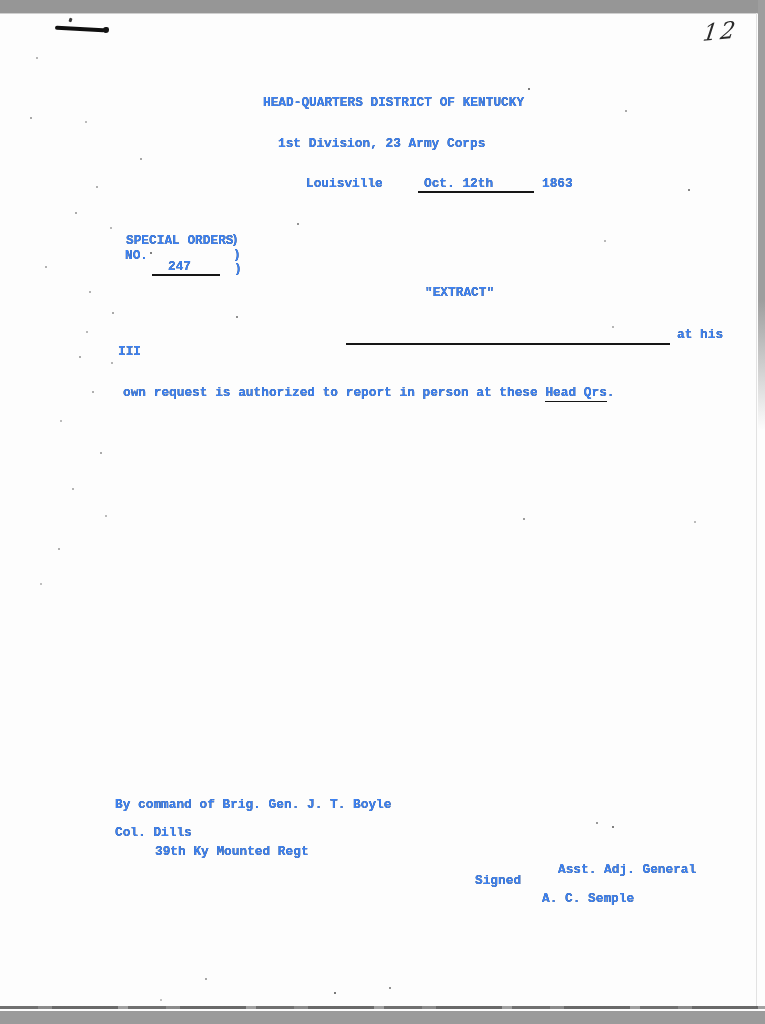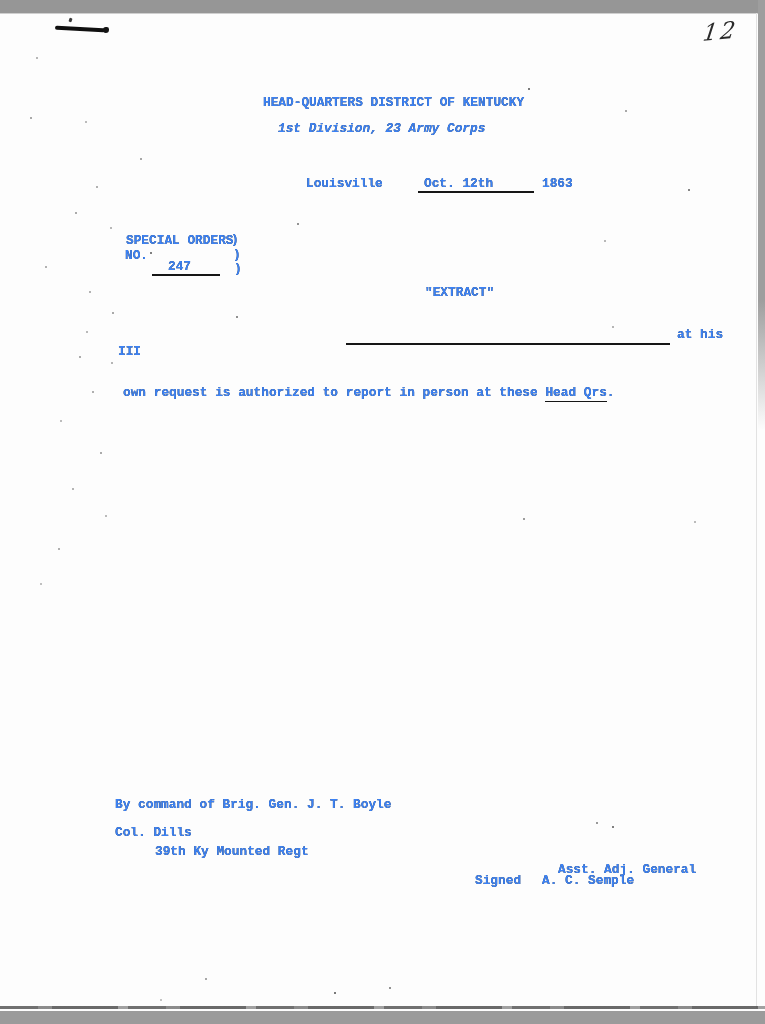--- a/index.html
+++ b/index.html
@@ -68,21 +68,21 @@
   <div class="band-bottom"></div>
 
   <div class="ink-stroke"></div>
   <div class="ink-blob"></div>
   <div class="ink-speck"></div>
   <div class="speckles"></div>
 
   <div class="handwritten">12</div>
 
   <div class="tw" style="left:263px;top:95px;">HEAD-QUARTERS DISTRICT OF KENTUCKY</div>
-  <div class="tw" style="left:278px;top:121px;font-style:italic;">1st Division, 23 Army Corps</div>
+  <div class="tw" style="left:278px;top:136px;">1st Division, 23 Army Corps</div>
 
   <div class="tw" style="left:306px;top:176px;">Louisville</div>
   <div class="tw" style="left:424px;top:176px;text-align:center;">Oct. 12th</div>
   <div class="rule" style="left:418px;top:191px;width:116px;"></div>
   <div class="tw" style="left:542px;top:176px;">1863</div>
 
   <div class="tw" style="left:126px;top:233px;">SPECIAL ORDERS</div>
   <div class="tw" style="left:231px;top:232px;">)</div>
   <div class="tw" style="left:233px;top:247px;">)</div>
   <div class="tw" style="left:234px;top:261px;">)</div>
@@ -94,16 +94,16 @@
   <div class="tw" style="left:118px;top:324px;margin-top:20px;">III</div>
   <div class="rule" style="left:346px;top:343px;width:324px;"></div>
   <div class="tw" style="left:677px;top:327px;">at his</div>
 
   <div class="tw" style="left:123px;top:385px;"><span>own request is authorized to report in person at these </span><span class="u">Head Qrs</span><span>.</span></div>
 
   <div class="tw" style="left:115px;top:797px;">By command of Brig. Gen. J. T. Boyle</div>
   <div class="tw" style="left:115px;top:825px;">Col. Dills</div>
   <div class="tw" style="left:155px;top:844px;">39th Ky Mounted Regt</div>
   <div class="tw" style="left:475px;top:845px;margin-top:28px;">Signed</div>
-  <div class="tw" style="left:542px;top:873px;text-align:right;">A. C. Semple</div>
+  <div class="tw" style="left:542px;top:891px;text-align:right;">A. C. Semple</div>
   <div class="tw" style="left:558px;top:862px;">Asst. Adj. General</div>
 
 </div>
 
 </body></html>

